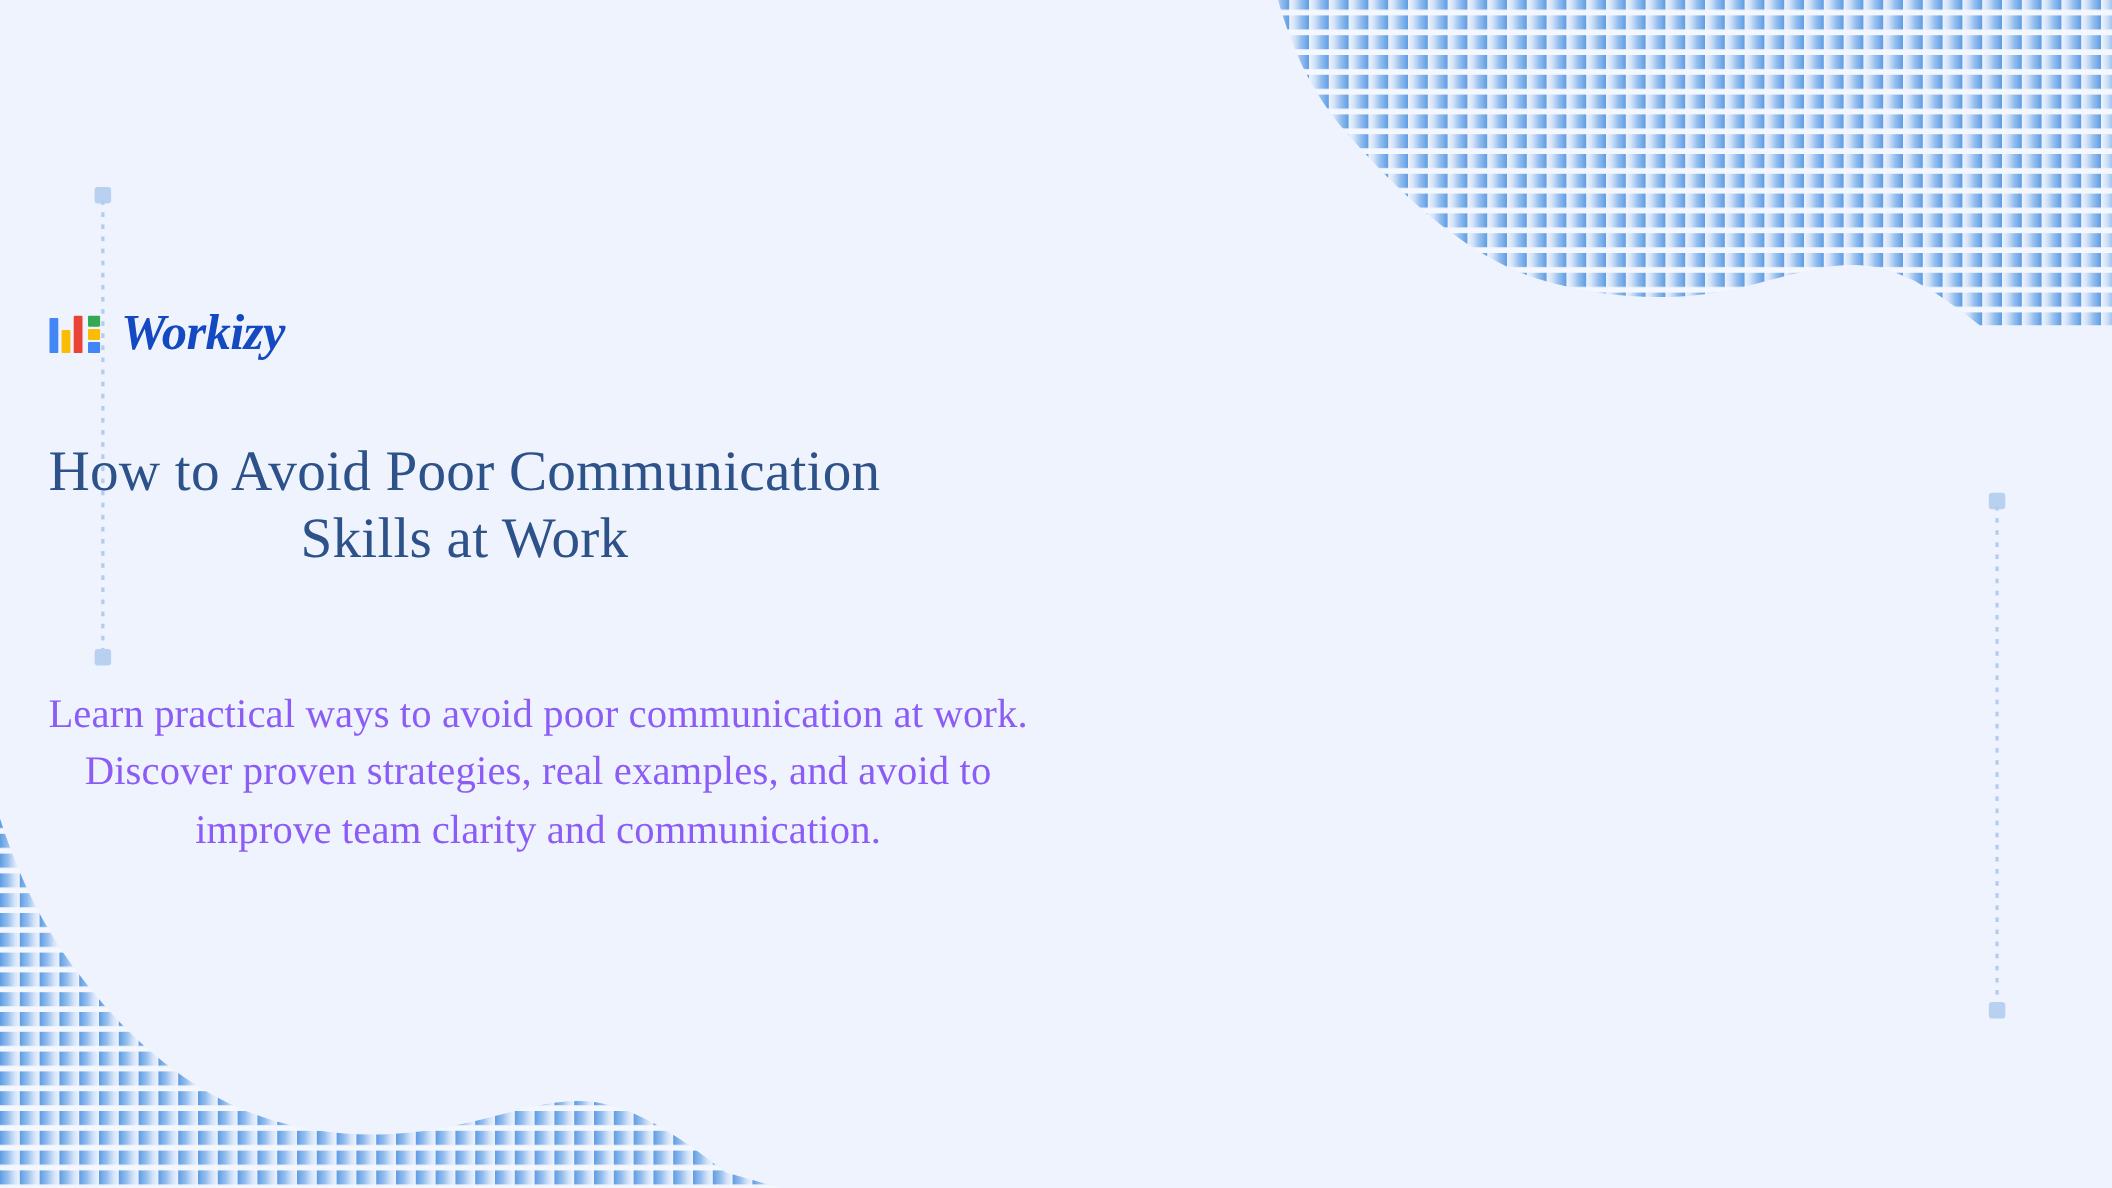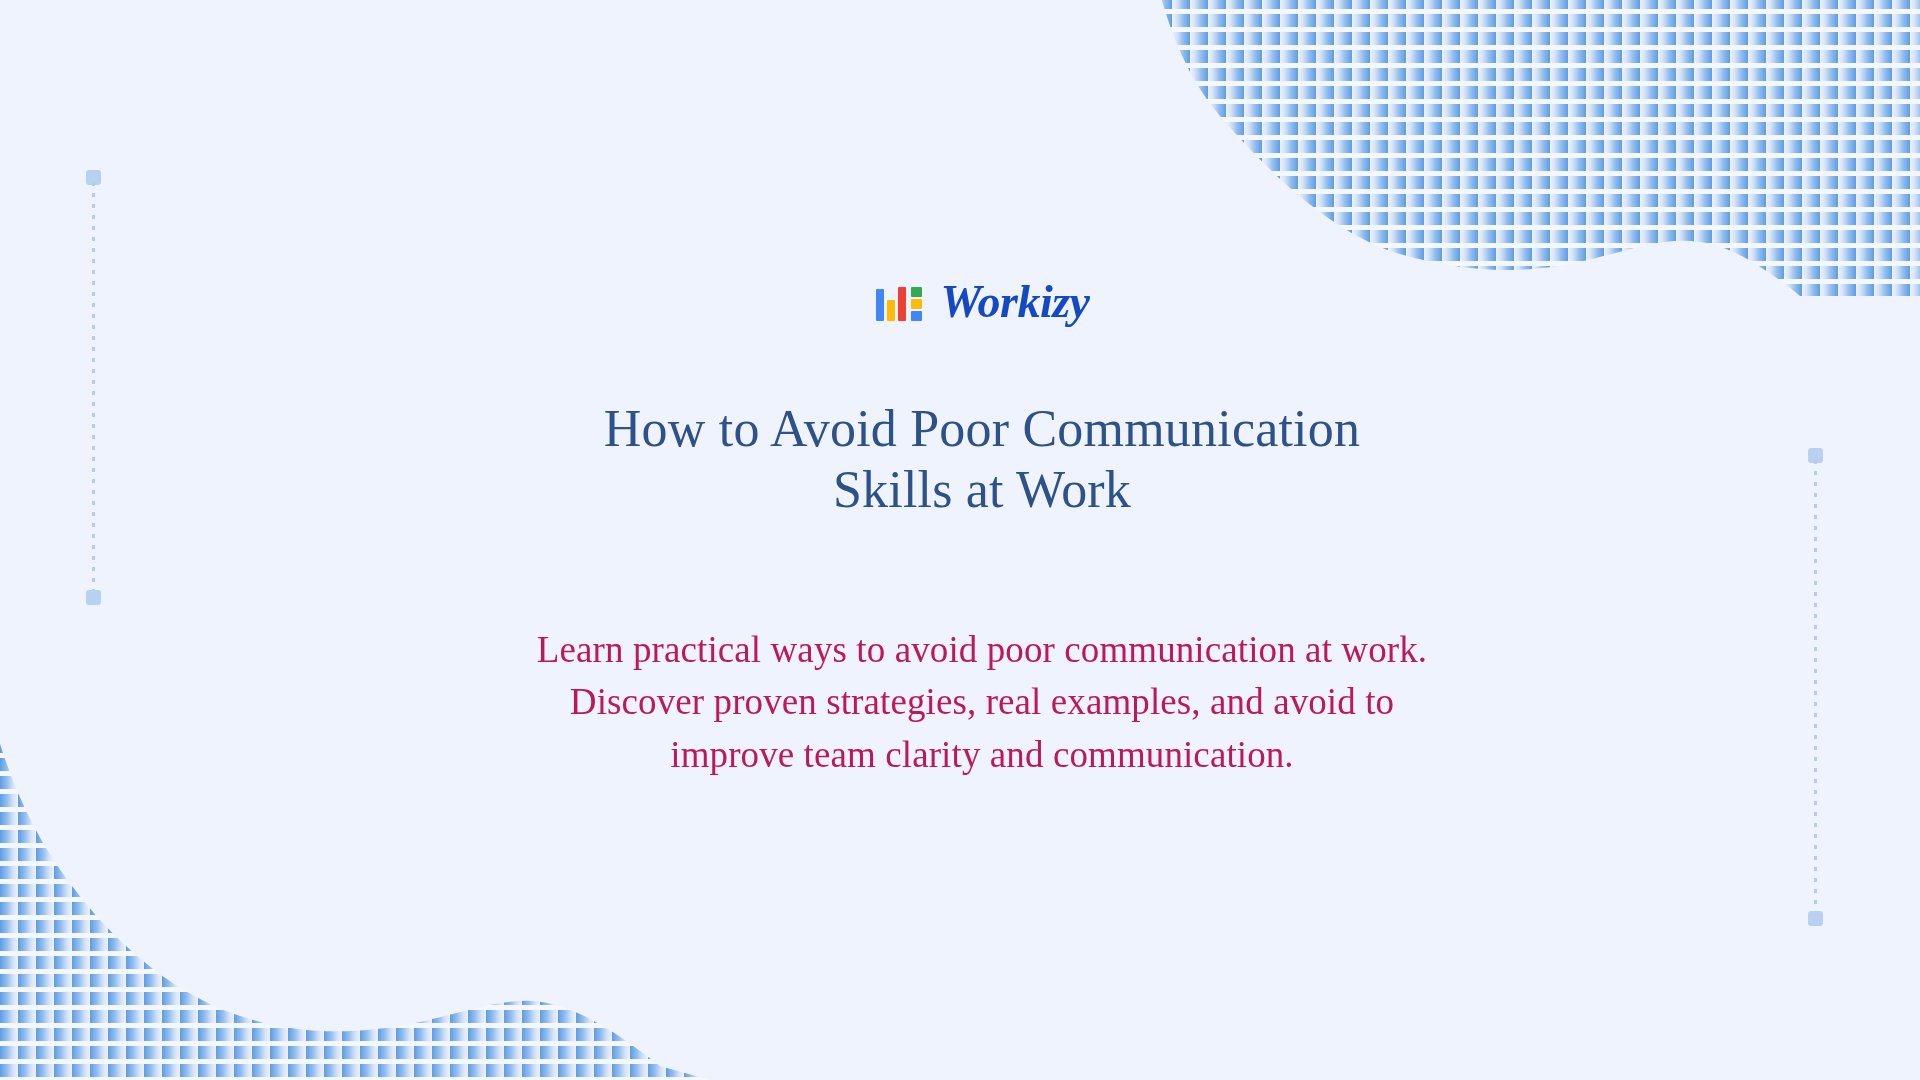--- a/index.html
+++ b/index.html
@@ -93,21 +93,21 @@
 
   
   .content {
     position: absolute;
     left: 0;
     right: 0;
     top: 0;
     height: 1080px;
     display: flex;
     flex-direction: column;
-    align-items: center;
+    align-items: flex-start;
     justify-content: flex-start;
     text-align: center;
     padding-left: 44px;
   }
 
   .brand {
     margin-top: 278px;
     display: flex;
     align-items: center;
     gap: 16px;
@@ -142,21 +142,21 @@
     letter-spacing: 0.2px;
   }
   .headline .ln { display: block; }
 
   .subhead {
     margin-top: 68px;
     font-family: "Liberation Serif", "DejaVu Serif", serif;
     font-weight: normal;
     font-size: 37px;
     line-height: 1.43;
-    color: #be185d;
+    color: #8b5cf6;
     max-width: 1020px;
     letter-spacing: 0.1px;
   }
   .subhead .ln { display: block; }
 </style>
 </head>
 <body>
 
 <div class="canvas">
 

